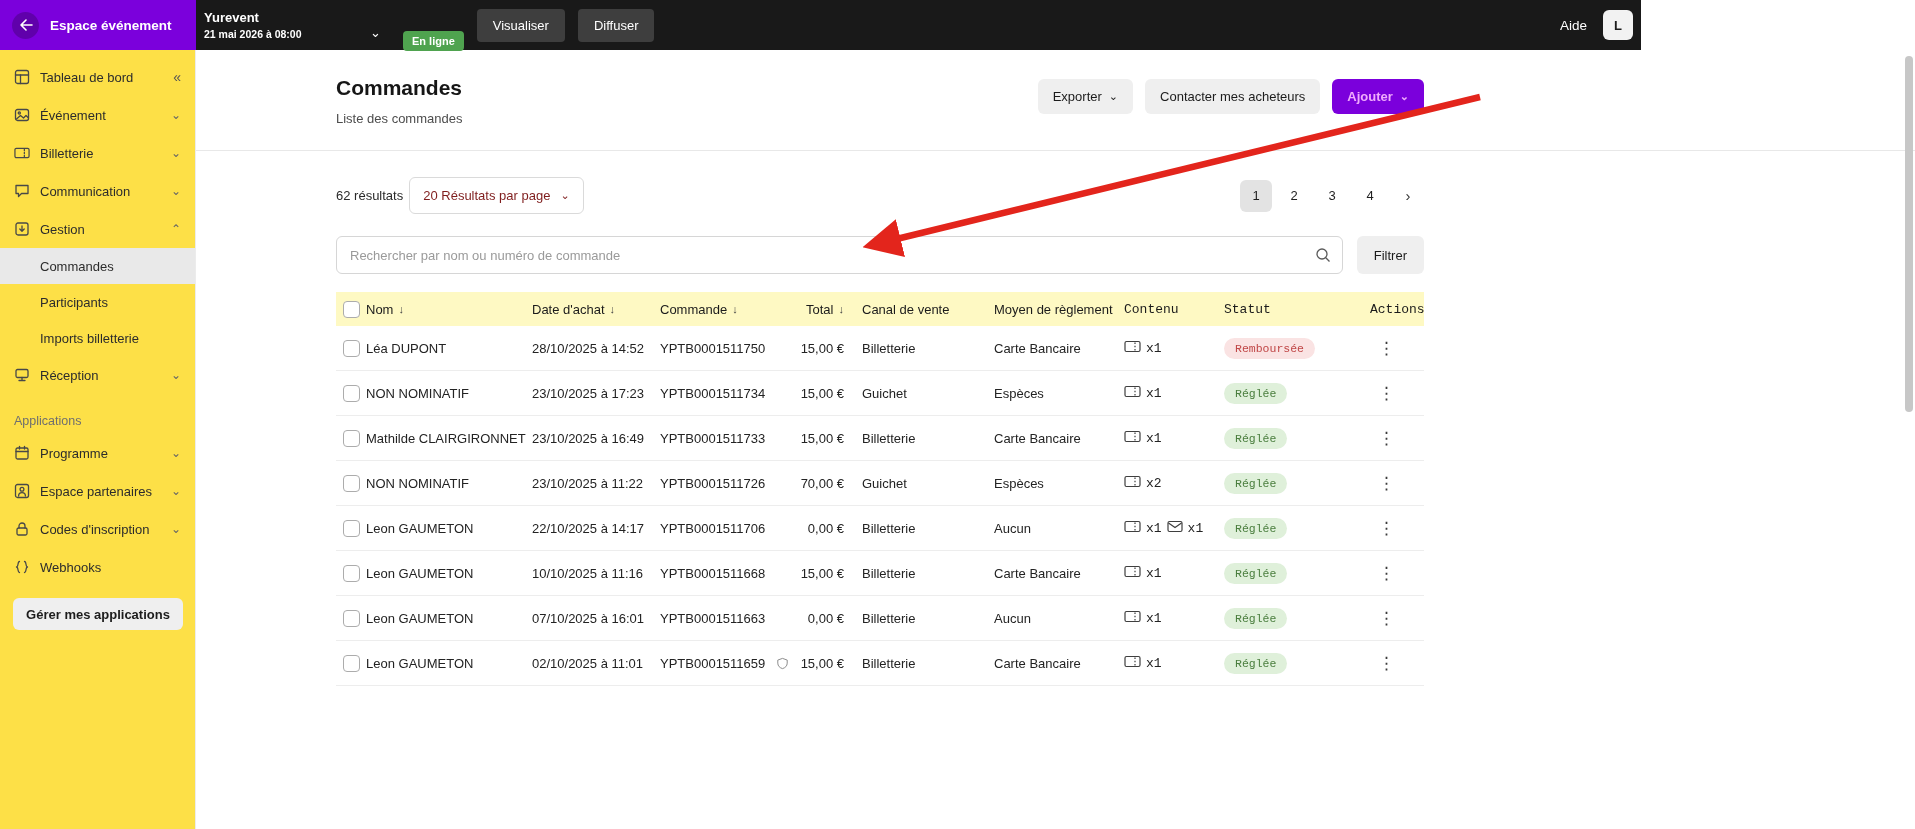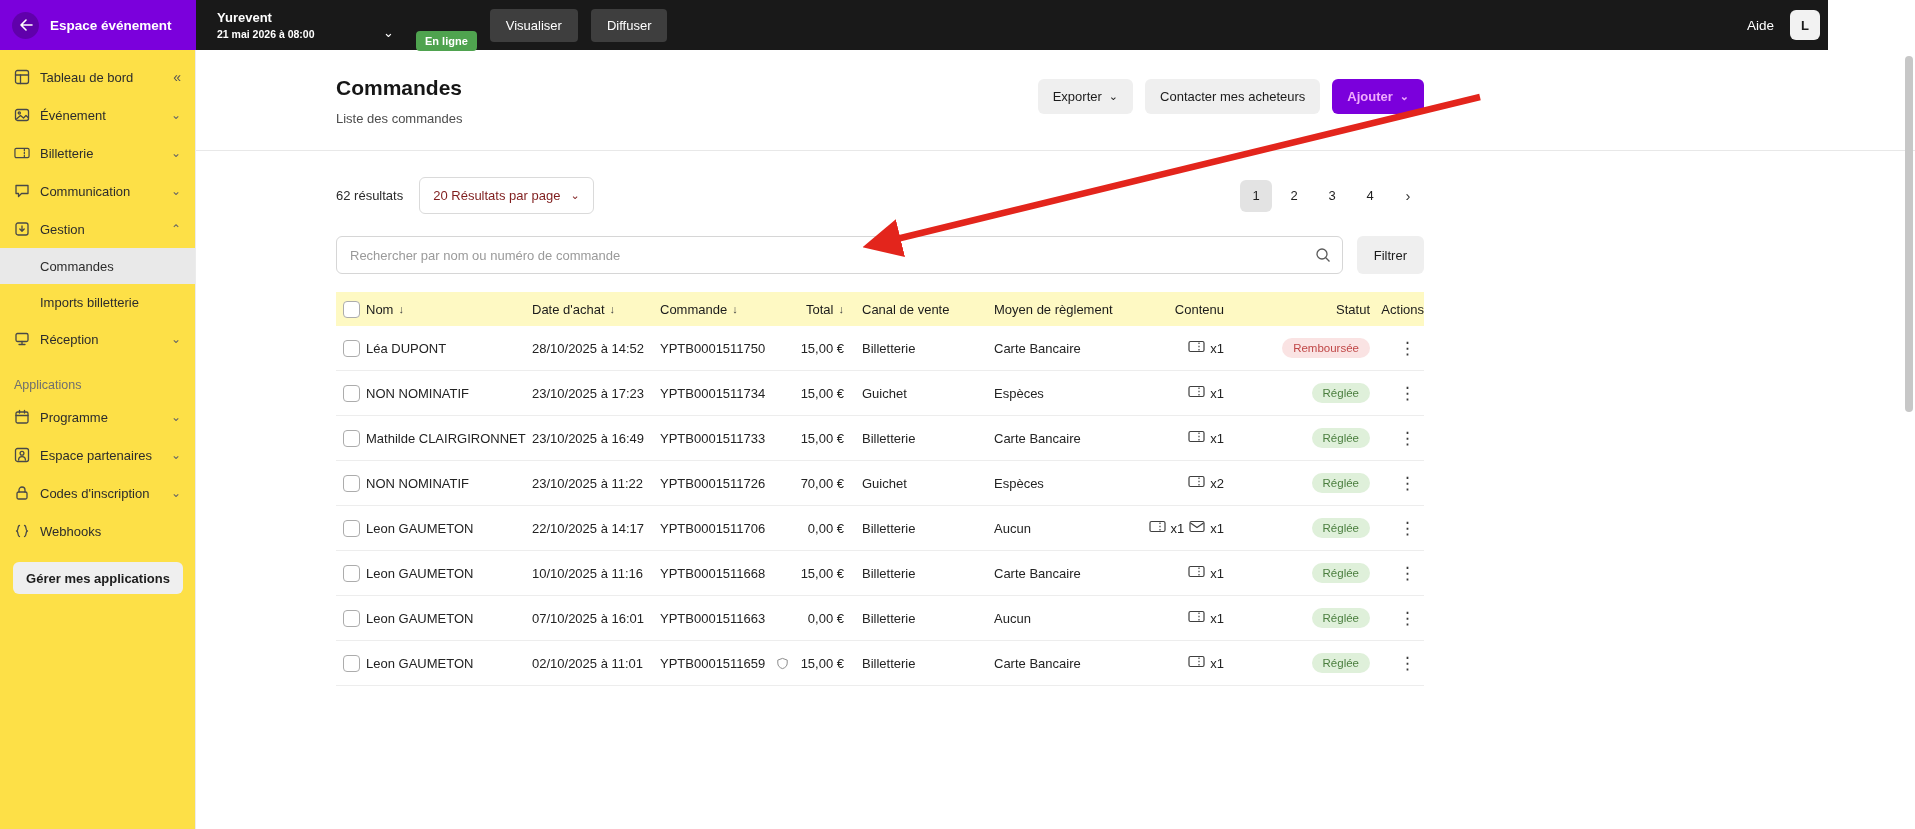--- a/index.html
+++ b/index.html
@@ -7,25 +7,25 @@
   body { font-family:"Liberation Sans", sans-serif; background:#fff; overflow:hidden; position:relative; color:#222; }
 
   :root{
     --brand:#7B00DC;
     --online:#4FA34F;
     --arrow:#E3251C;
     --border:#E8E8E8;
   }
 
   
-  .topbar{ position:absolute; top:0; left:0; width:1828px; height:50px; background:#191919; display:flex; align-items:center; z-index:5;}
+  .topbar{ position:absolute; top:0; left:0; width:1641px; height:50px; background:#191919; display:flex; align-items:center; z-index:5;}
   .topbar-brand{ width:196px; height:50px; background:var(--brand); display:flex; align-items:center; padding:0 12px; gap:11px; flex-shrink:0;}
   .back-btn{ width:27px; height:27px; border-radius:50%; background:rgba(0,0,0,0.22); border:none; color:#fff; font-size:14px; cursor:pointer; display:flex; align-items:center; justify-content:center; flex-shrink:0;}
   .brand-title{ color:#fff; font-size:13.5px; font-weight:700; white-space:nowrap;}
-  .topbar-event{ display:flex; align-items:flex-end; margin-left:21px; width:177px;}
+  .topbar-event{ display:flex; align-items:flex-end; margin-left:8px; width:177px;}
   .event-texts{ display:flex; flex-direction:column; gap:3px;}
   .event-name{ color:#fff; font-size:13px; font-weight:700;}
   .event-date{ color:#fff; font-size:10.5px; font-weight:700;}
   .event-chev{ margin-left:auto; color:#fff; font-size:13px; cursor:pointer;}
   .online-badge{ margin-left:22px; background:var(--online); color:#fff; font-size:11px; font-weight:700; padding:4px 9px; border-radius:4px; white-space:nowrap;margin-top:32px;}
   .tb-btn{ margin-left:13px; background:#3E3E3E; border:none; color:#fff; font-size:13px; padding:9px 16px; border-radius:4px; cursor:pointer; font-family:inherit;}
   .topbar-right{ margin-left:auto; display:flex; align-items:center; gap:16px; padding-right:8px;}
   .help-link{ color:#fff; font-size:13.5px; cursor:pointer;}
   .avatar{ width:30px; height:30px; background:#F2F2F2; color:#1c1c1c; border-radius:6px; display:flex; align-items:center; justify-content:center; font-size:13px; font-weight:700; cursor:pointer;}
 
@@ -47,21 +47,21 @@
   .page-head{ border-bottom:1px solid var(--border); padding:26px 0 24px;}
   .page-head-row{ display:flex; justify-content:space-between; align-items:flex-start;}
   .page-title{ font-size:21px; font-weight:700; color:#161616;}
   .page-subtitle{ font-size:13px; color:#4d4d4d; margin-top:11px;}
   .head-actions{ display:flex; gap:12px; align-items:center; margin-top:3px;}
   .btn{ border:none; border-radius:6px; font-size:13px; font-family:inherit; cursor:pointer; padding:10px 15px; display:inline-flex; align-items:center; gap:7px;}
   .btn-gray{ background:#EFEFEF; color:#1c1c1c;}
   .btn-purple{ background:var(--brand); color:#f0abfc; font-weight:700;}
   .chev-s{ font-size:11px; line-height:1;}
 
-  .results-row{ margin-top:26px; display:flex; align-items:center; gap:16px;}
+  .results-row{ margin-top:26px; display:flex; align-items:center; gap:6px;}
   .results-count{ font-size:13px; color:#2a2a2a;}
   .per-page{ border:1px solid #DADADA; border-radius:6px; background:#fff; padding:10px 13px; font-size:13px; color:#7f1d1d; display:inline-flex; align-items:center; gap:10px; cursor:pointer; font-family:inherit;}
   .pagination{ margin-left:auto; display:flex; align-items:center; gap:6px;}
   .page-btn{ min-width:32px; height:32px; border:none; background:transparent; border-radius:6px; font-size:13px; color:#1f1f1f; cursor:pointer; font-family:inherit;}
   .page-btn.active{ background:#E3E3E3;}
   .page-next{ font-size:15px; color:#333;}
 
   .search-row{ margin-top:22px; display:flex; gap:14px; align-items:center;}
   .search-wrap{ position:relative; flex:1;}
   .search-input{ width:100%; height:38px; border:1px solid #D6D6D6; border-radius:6px; padding:0 38px 0 13px; font-size:13px; font-family:inherit; color:#222;}
@@ -69,21 +69,21 @@
   .search-icon{ position:absolute; right:12px; top:11px; pointer-events:none;}
   .filter-btn{ height:38px; padding:0 17px; font-weight:500;}
 
   
   .table{ margin-top:18px;}
   .thead,.tr{ display:grid; grid-template-columns:30px 166px 128px 140px 62px 132px 130px 100px 146px 54px; align-items:center;}
   .thead{ background:#fef9c3; height:34px; font-size:13px; font-weight:500; color:#1b1b1b;}
   .th,.td{ padding-right:8px; display:flex; align-items:center; gap:5px; overflow:hidden; white-space:nowrap;}
   .tr{ height:45px; border-bottom:1px solid #EDEDED; font-size:13px; color:#232323;}
   .al-right{ justify-content:flex-end; padding-right:18px;}
-  .al-center{ justify-content:flex-end; padding-right:0;}
+  .al-center{ justify-content:flex-start; padding-right:0;font-family:Liberation Mono, monospace;}
   .td-check{ justify-content:center; padding-right:0;}
   .checkbox{ width:17px; height:17px; border:1.5px solid #ACACAC; border-radius:4px; background:#fff; cursor:pointer; display:inline-block;}
   .sort{ font-size:11px; color:#444;}
   .pill{ font-size:11.5px; font-weight:500; padding:4px 11px; border-radius:20px;}
   .pill-red{ background:#FAE3E3; color:#C04747;}
   .pill-green{ background:#DFF0DA; color:#4A7E3E;}
   .dots{ border:none; background:transparent; font-size:17px; color:#3a3a3a; cursor:pointer; padding:2px 8px; font-family:inherit;}
   .content-item{ display:inline-flex; align-items:center; gap:5px;}
   .cicon svg{ stroke:#3f3f3f; fill:none; stroke-width:1.2;}
   .shield-wrap{ margin-left:6px; display:inline-flex;}
@@ -169,20 +169,23 @@
         <svg width="16" height="16" viewBox="0 0 16 16">
           <rect x="2" y="2" width="12" height="12" rx="2"></rect>
           <path d="M8 5 V10 M5.8 8 L8 10.2 L10.2 8"></path>
         </svg>
       </span>
     <span>Gestion</span>
     <span class="strail">⌃</span>
   </div>
   <div class="side-sub active">
     <span>Commandes</span>
+  </div>
+  <div class="side-sub">
+    <span>Participants</span>
   </div>
   <div class="side-sub">
     <span>Imports billetterie</span>
   </div>
   <div class="side-item">
     <span class="sicon">
         <svg width="16" height="16" viewBox="0 0 16 16">
           <rect x="2" y="2.5" width="12" height="8" rx="1.5"></rect>
           <path d="M8 10.5 V13 M5 13.5 H11"></path>
         </svg>

